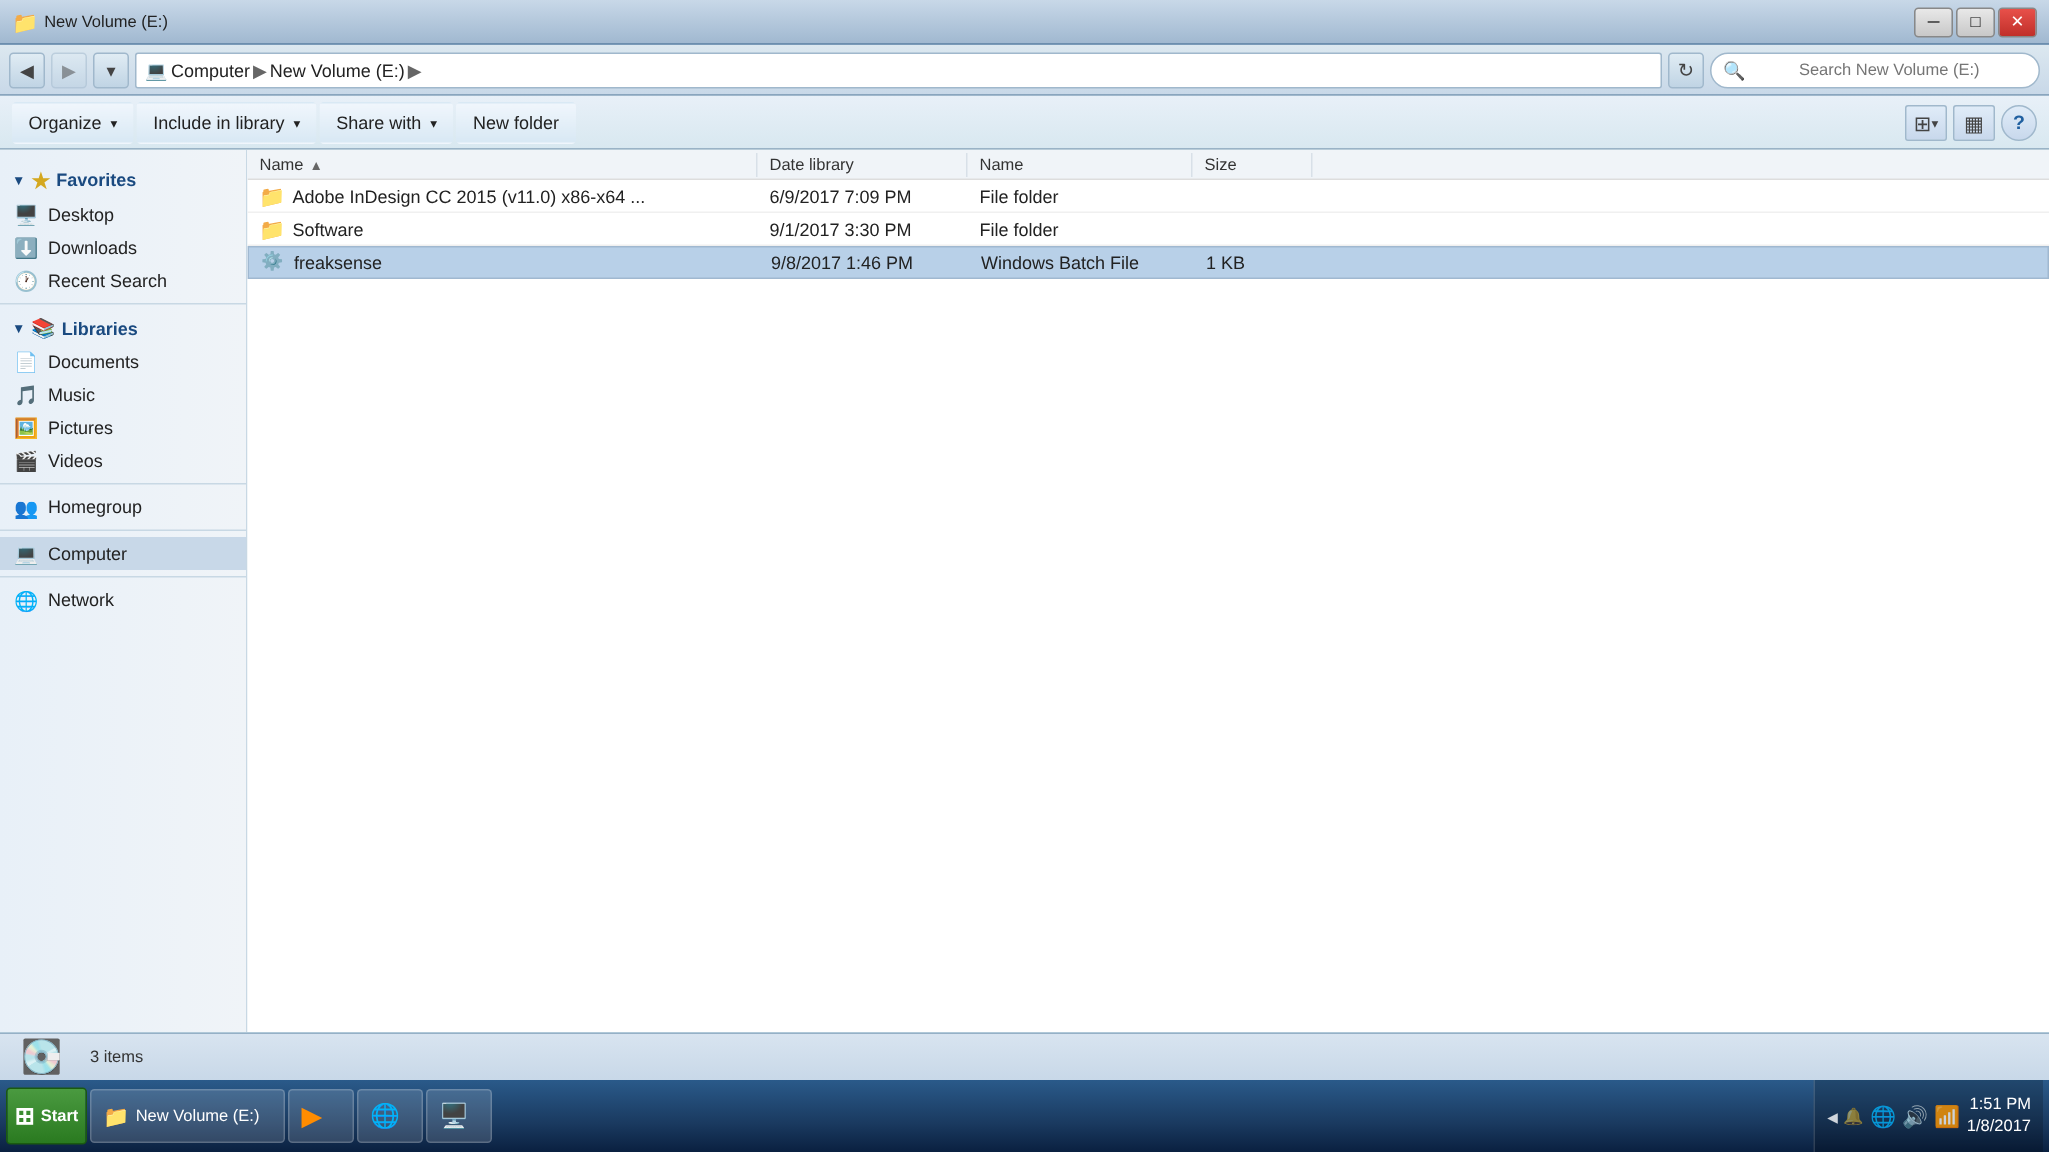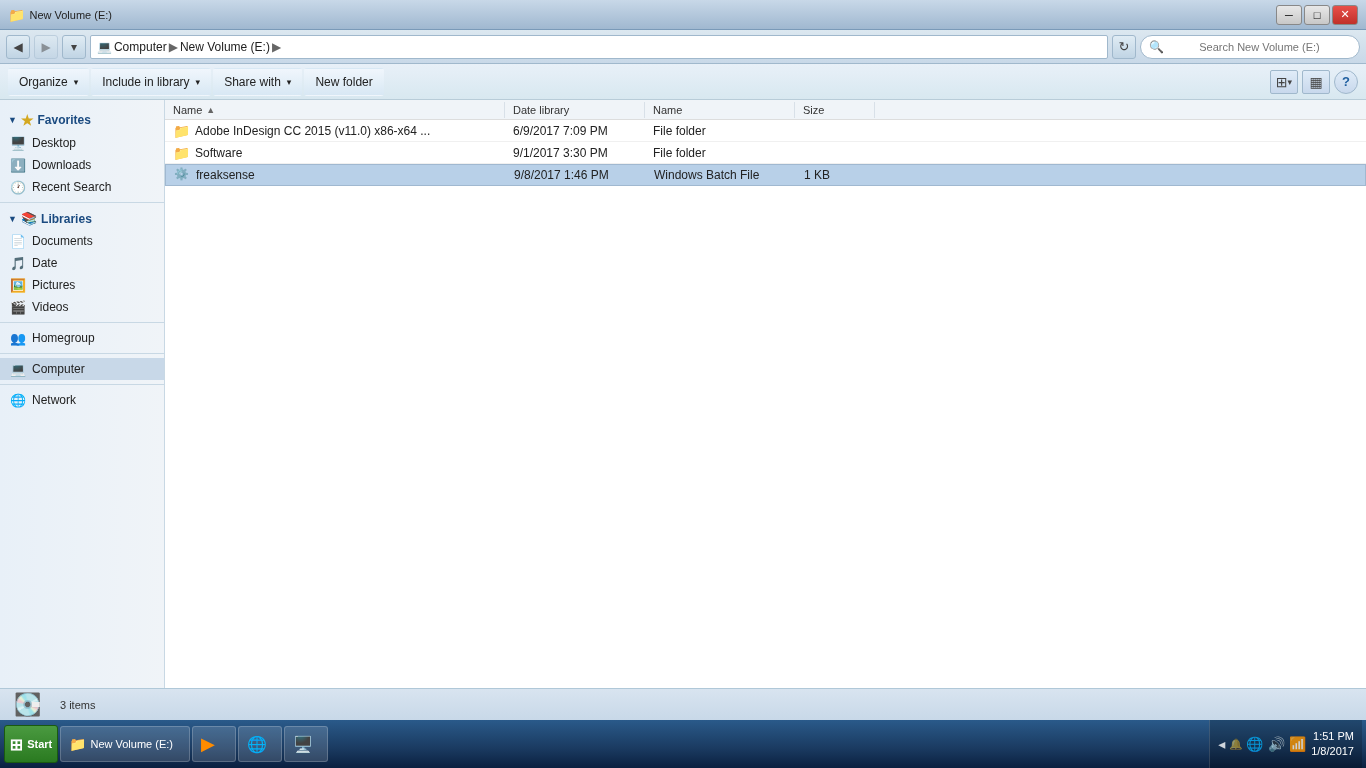--- a/index.html
+++ b/index.html
@@ -373,21 +373,21 @@
       <div class="sidebar-item">
         <div class="item-icon">
           <span style="font-size:13px;">📄</span>
         </div>
         <span>Documents</span>
       </div>
       <div class="sidebar-item">
         <div class="item-icon">
           <span style="font-size:13px;">🎵</span>
         </div>
-        <span>Date</span>
+        <span>Music</span>
       </div>
       <div class="sidebar-item">
         <div class="item-icon">
           <span style="font-size:13px;">🖼️</span>
         </div>
         <span>Pictures</span>
       </div>
       <div class="sidebar-item">
         <div class="item-icon">
           <span style="font-size:13px;">🎬</span>

